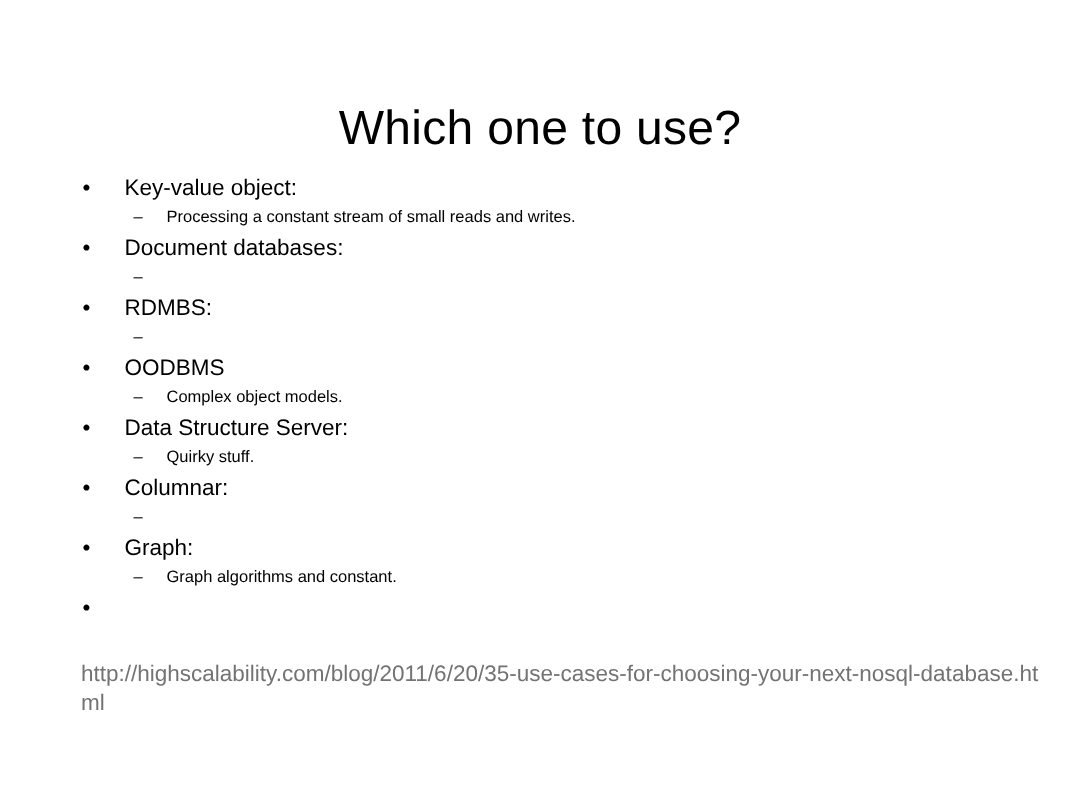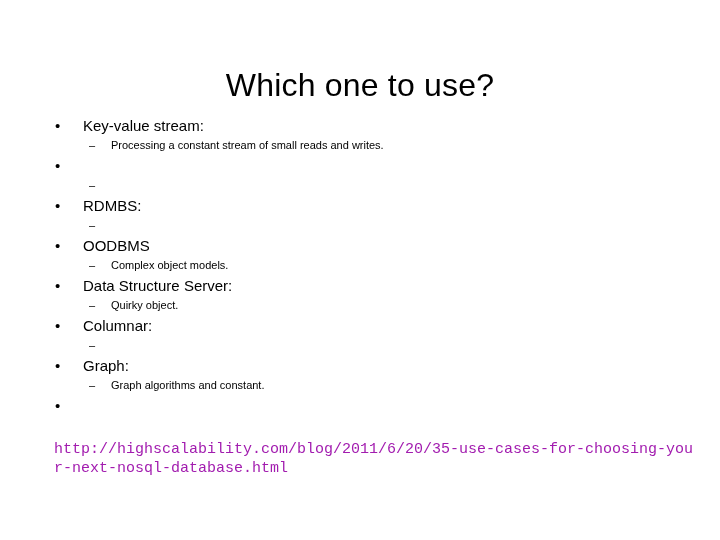--- a/index.html
+++ b/index.html
@@ -87,48 +87,48 @@
   }
 
   
   .source-url {
     position: absolute;
     top: 440px;
     left: 54px;
     width: 640px;
     font-size: 15px;
     line-height: 19px;
-    color: #a21caf;
+    color: #737373;
     word-break: break-all;
-    font-family: Liberation Mono, monospace;
   }
 </style>
 </head>
 <body>
 
 <div class="slide">
 
   <h1 class="slide-title">Which one to use?</h1>
 
   <div class="body-list">
 
     <div class="bullet-group">
       <div class="bullet-l1">
         <span class="marker">•</span>
-        <span>Key-value stream:</span>
+        <span>Key-value object:</span>
       </div>
       <div class="bullet-l2">
         <span class="marker">–</span>
         <span>Processing a constant stream of small reads and writes.</span>
       </div>
     </div>
 
     <div class="bullet-group">
       <div class="bullet-l1">
         <span class="marker">•</span>
+        <span>Document databases:</span>
       </div>
       <div class="bullet-l2">
         <span class="marker">–</span>
       </div>
     </div>
 
     <div class="bullet-group">
       <div class="bullet-l1">
         <span class="marker">•</span>
         <span>RDMBS:</span>
@@ -149,21 +149,21 @@
       </div>
     </div>
 
     <div class="bullet-group">
       <div class="bullet-l1">
         <span class="marker">•</span>
         <span>Data Structure Server:</span>
       </div>
       <div class="bullet-l2">
         <span class="marker">–</span>
-        <span>Quirky object.</span>
+        <span>Quirky stuff.</span>
       </div>
     </div>
 
     <div class="bullet-group">
       <div class="bullet-l1">
         <span class="marker">•</span>
         <span>Columnar:</span>
       </div>
       <div class="bullet-l2">
         <span class="marker">–</span>

